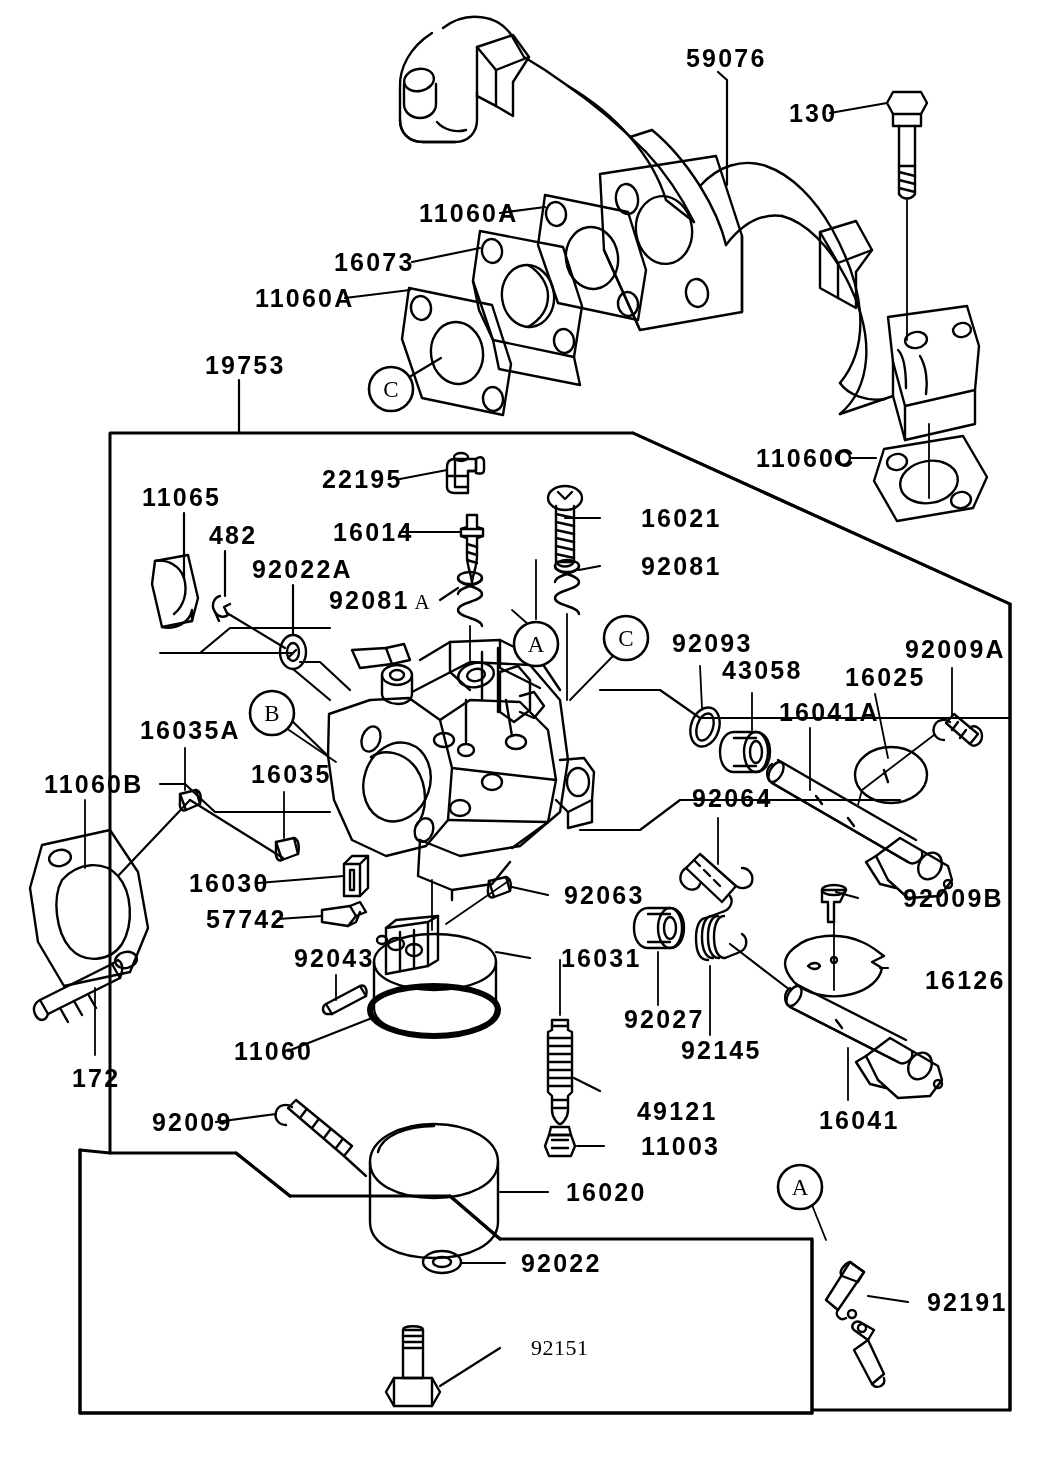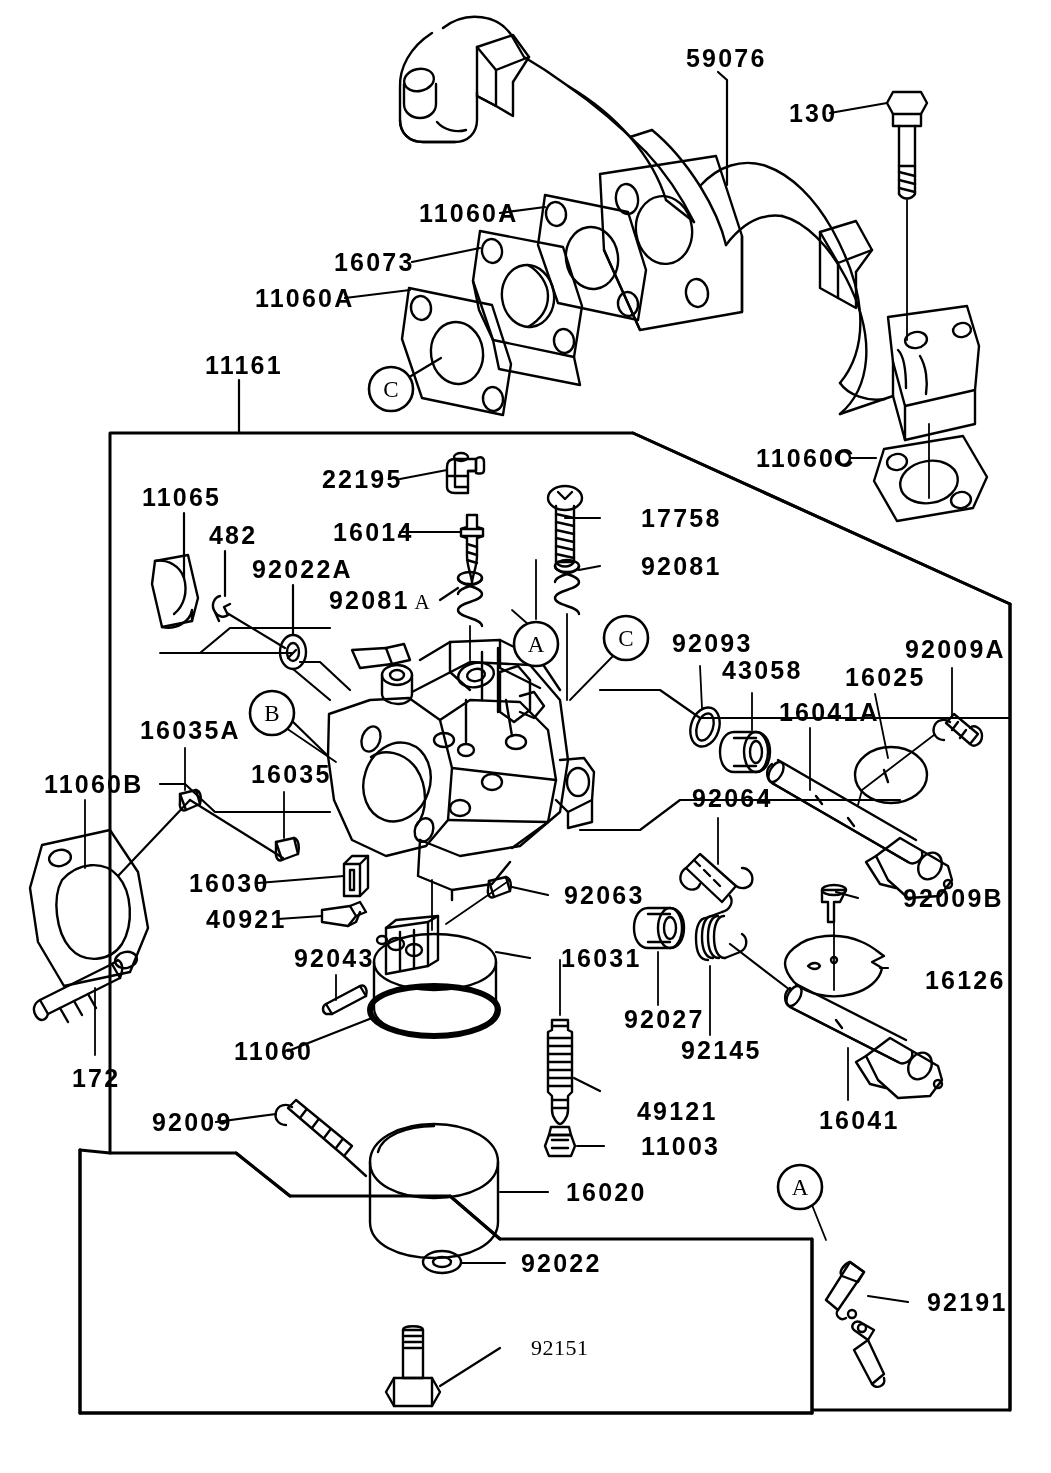--- a/index.html
+++ b/index.html
@@ -566,43 +566,43 @@
       <circle cx="800" cy="1187" r="22"></circle>
     </g>
   </svg>
 
   <div id="label-layer">
       <div class="lbl" style="left: 686px; top: 58px;"><span>59076</span></div>
       <div class="lbl" style="left: 789px; top: 113px;"><span>130</span></div>
       <div class="lbl" style="left: 419px; top: 213px;"><span>11060A</span></div>
       <div class="lbl" style="left: 334px; top: 262px;"><span>16073</span></div>
       <div class="lbl" style="left: 255px; top: 298px;"><span>11060A</span></div>
-      <div class="lbl" style="left: 205px; top: 365px;"><span>11161</span></div>
+      <div class="lbl" style="left: 205px; top: 365px;"><span>19753</span></div>
       <div class="lbl" style="left: 756px; top: 458px;"><span>11060C</span></div>
       <div class="lbl" style="left: 322px; top: 479px;"><span>22195</span></div>
       <div class="lbl" style="left: 142px; top: 497px;"><span>11065</span></div>
       <div class="lbl" style="left: 333px; top: 532px;"><span>16014</span></div>
-      <div class="lbl" style="left: 641px; top: 518px;"><span>17758</span></div>
+      <div class="lbl" style="left: 641px; top: 518px;"><span>16021</span></div>
       <div class="lbl" style="left: 209px; top: 535px;"><span>482</span></div>
       <div class="lbl" style="left: 252px; top: 569px;"><span>92022A</span></div>
       <div class="lbl" style="left: 641px; top: 566px;"><span>92081</span></div>
       <div class="lbl" style="left: 329px; top: 600px;"><span>92081</span><span class="suf"> A</span></div>
       <div class="lbl" style="left: 672px; top: 643px;"><span>92093</span></div>
       <div class="lbl" style="left: 905px; top: 649px;"><span>92009A</span></div>
       <div class="lbl" style="left: 722px; top: 670px;"><span>43058</span></div>
       <div class="lbl" style="left: 845px; top: 677px;"><span>16025</span></div>
       <div class="lbl" style="left: 779px; top: 712px;"><span>16041A</span></div>
       <div class="lbl" style="left: 140px; top: 730px; text-align: right;"><span>16035A</span></div>
       <div class="lbl" style="left: 251px; top: 774px;"><span>16035</span></div>
       <div class="lbl" style="left: 44px; top: 784px;"><span>11060B</span></div>
       <div class="lbl" style="left: 692px; top: 798px;"><span>92064</span></div>
       <div class="lbl" style="left: 189px; top: 883px;"><span>16030</span></div>
       <div class="lbl" style="left: 564px; top: 895px;"><span>92063</span></div>
       <div class="lbl" style="left: 903px; top: 898px;"><span>92009B</span></div>
-      <div class="lbl" style="left: 206px; top: 919px;"><span>40921</span></div>
+      <div class="lbl" style="left: 206px; top: 919px;"><span>57742</span></div>
       <div class="lbl" style="left: 294px; top: 958px;"><span>92043</span></div>
       <div class="lbl" style="left: 561px; top: 958px;"><span>16031</span></div>
       <div class="lbl" style="left: 925px; top: 968px; margin-top: 12px;"><span>16126</span></div>
       <div class="lbl" style="left: 624px; top: 1019px;"><span>92027</span></div>
       <div class="lbl" style="left: 234px; top: 1051px;"><span>11060</span></div>
       <div class="lbl" style="left: 681px; top: 1050px;"><span>92145</span></div>
       <div class="lbl" style="left: 637px; top: 1111px;"><span>49121</span></div>
       <div class="lbl" style="left: 819px; top: 1120px;"><span>16041</span></div>
       <div class="lbl" style="left: 152px; top: 1122px;"><span>92009</span></div>
       <div class="lbl" style="left: 641px; top: 1146px;"><span>11003</span></div>

